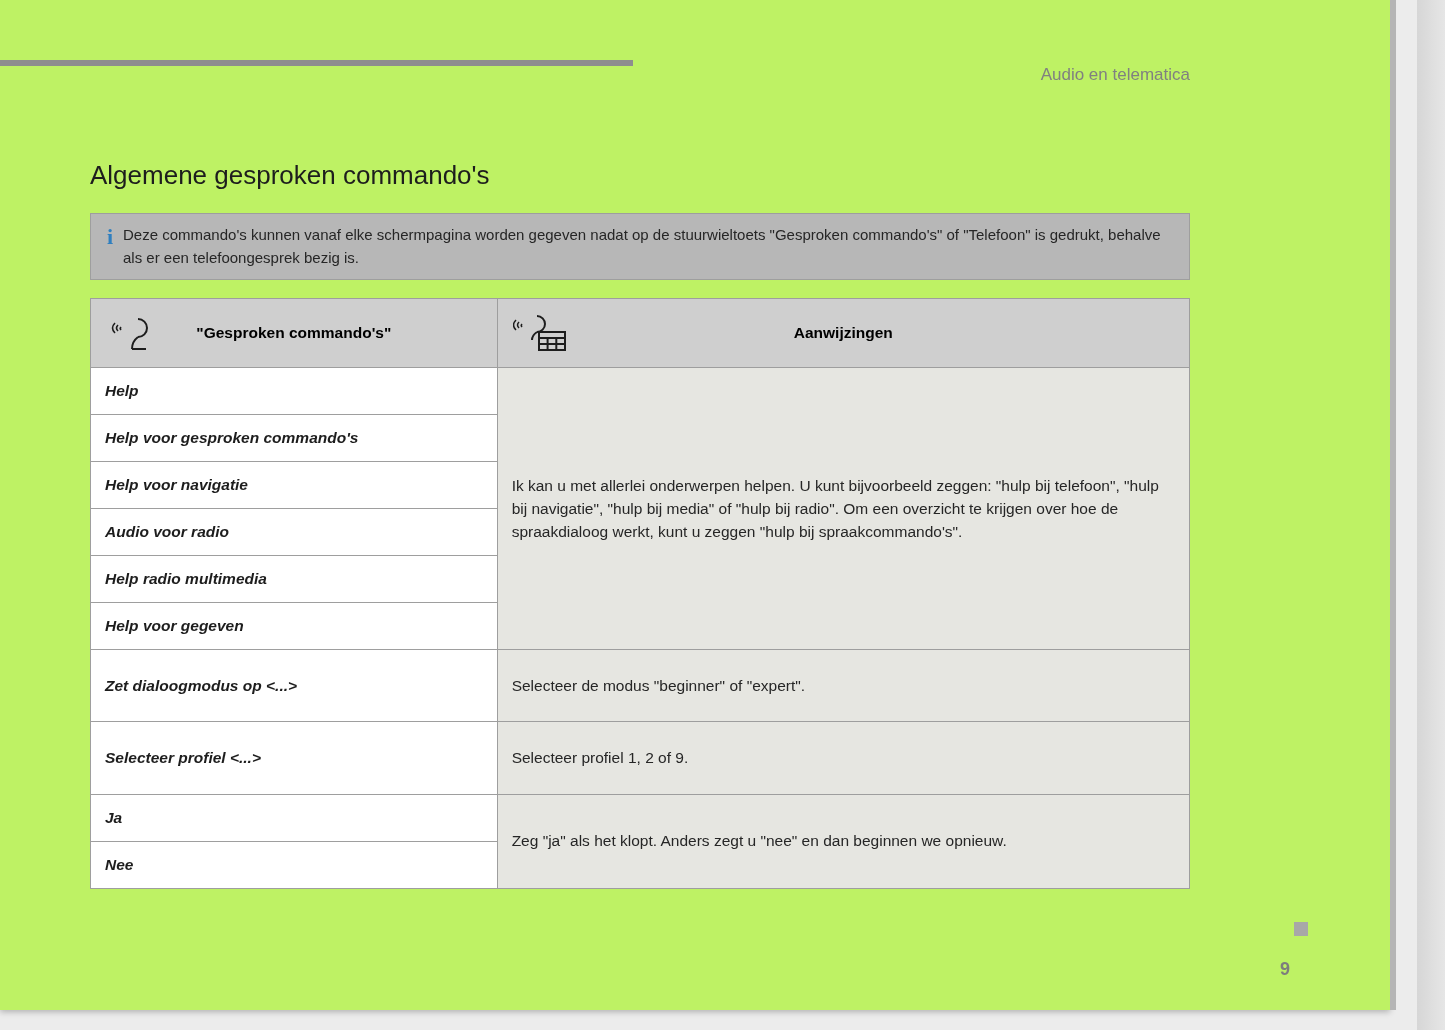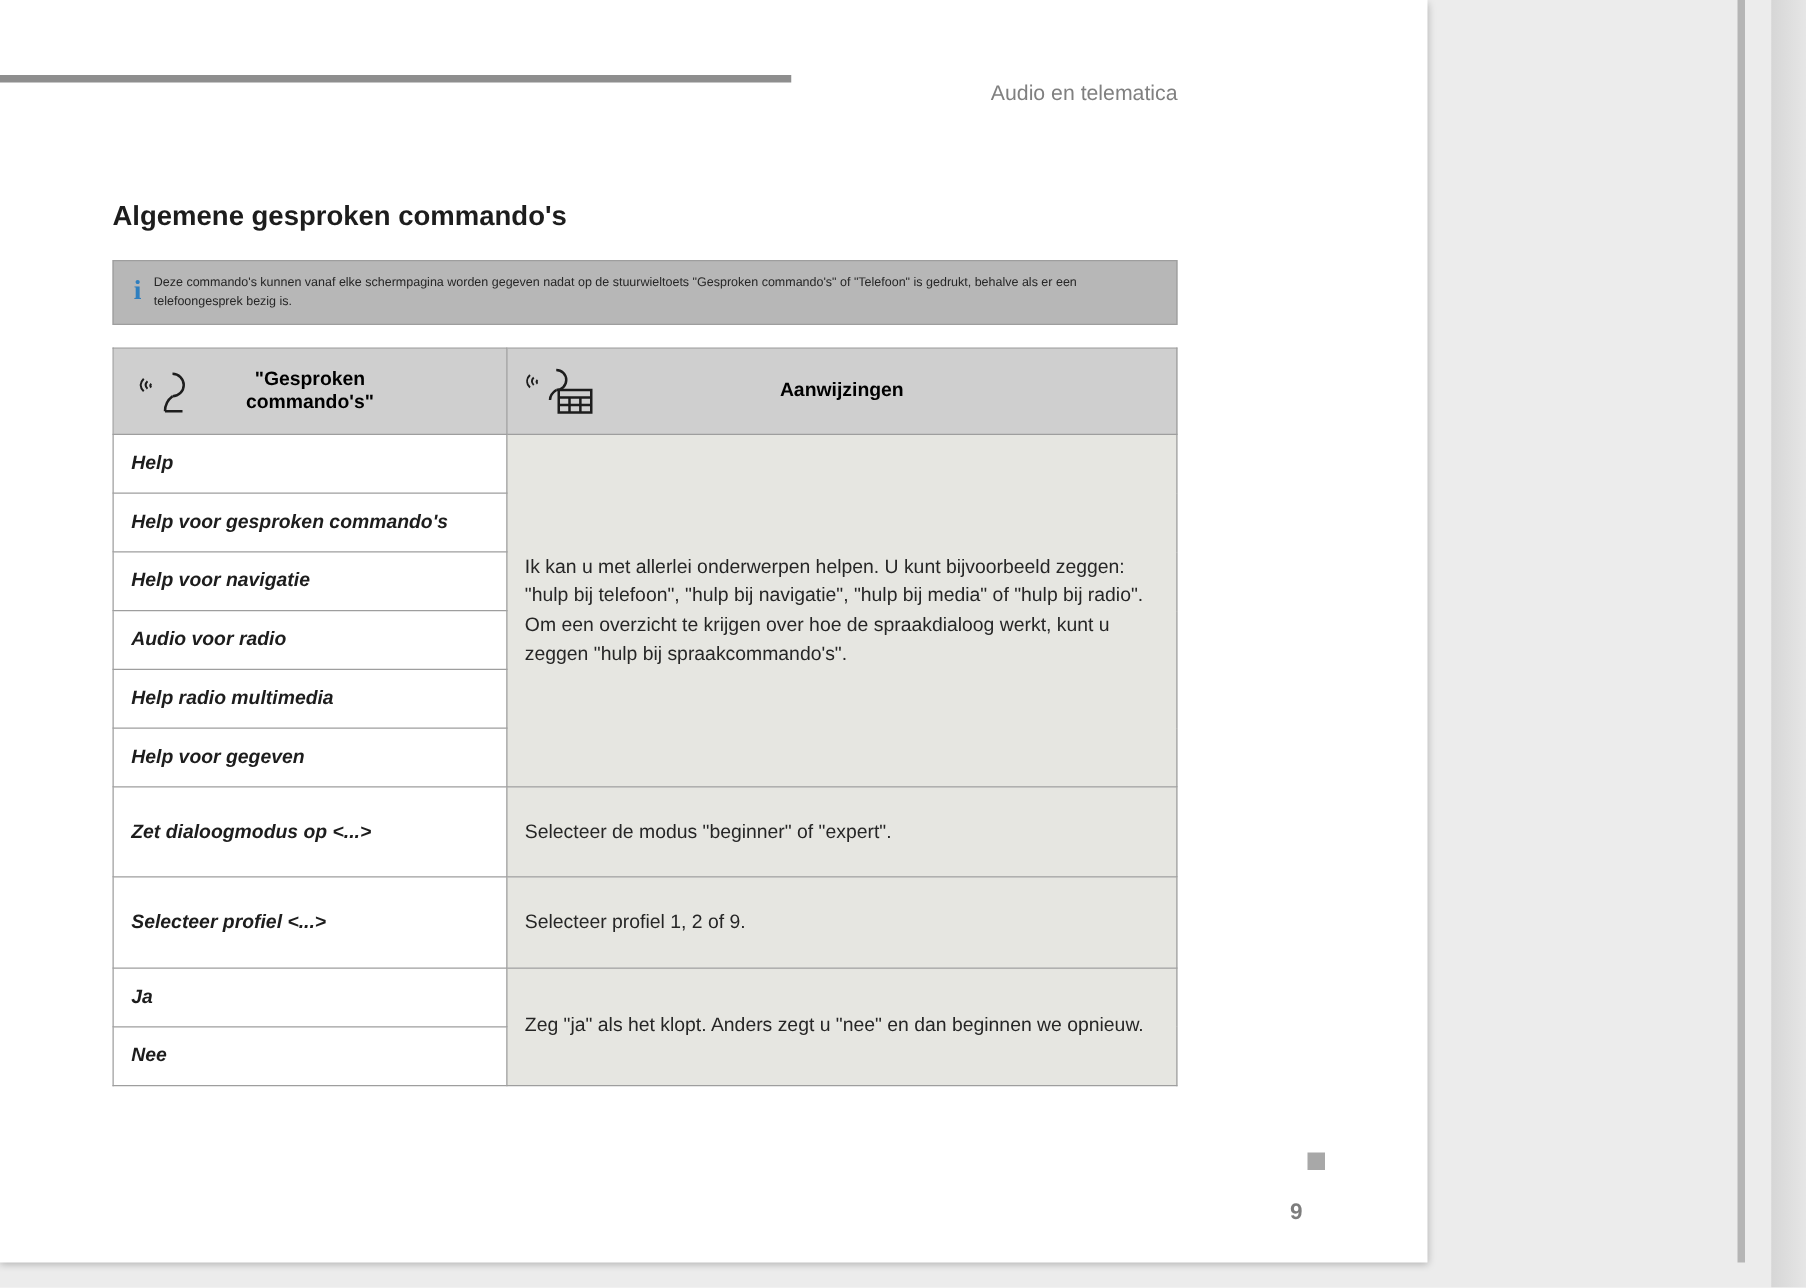--- a/index.html
+++ b/index.html
@@ -13,23 +13,23 @@
   }
   .page-outer {
     width: 1445px;
     height: 1030px;
     background: #ececec;
     position: relative;
   }
   .page {
     position: absolute;
     top: 0; left: 0;
-    width: 1142px;
+    width: 1390px;
     height: 1010px;
-    background: #ffffff;
+    background: #bef264;
     box-shadow: 0 2px 6px rgba(0,0,0,0.25);
   }
   .top-bar {
     position: absolute;
     top: 60px;
     left: 0;
     width: 633px;
     height: 6px;
     background: #8e8e8e;
   }
@@ -40,22 +40,22 @@
     color: #808080;
     font-size: 17px;
   }
   .content {
     position: absolute;
     top: 160px;
     left: 90px;
     right: 200px;
   }
   h1 {
-    font-size: 22px;
-    font-weight: bold;
+    font-size: 26px;
+    font-weight: normal;
     color: #1d1d1d;
     margin-bottom: 22px;
   }
   .info-box {
     background: #b7b7b7;
     border: 1px solid #9e9e9e;
     padding: 10px 14px 10px 6px;
     display: flex;
     align-items: flex-start;
     margin-bottom: 18px;
@@ -65,21 +65,21 @@
     font-family: Georgia, 'Times New Roman', serif;
     font-weight: bold;
     font-size: 22px;
     width: 26px;
     text-align: center;
     line-height: 1;
     padding-top: 2px;
   }
   .info-text {
     flex: 1;
-    font-size: 10px;
+    font-size: 15px;
     color: #262626;
     line-height: 1.5;
   }
   table {
     width: 100%;
     border-collapse: collapse;
     table-layout: fixed;
   }
   th, td {
     border: 1px solid #9e9e9e;

